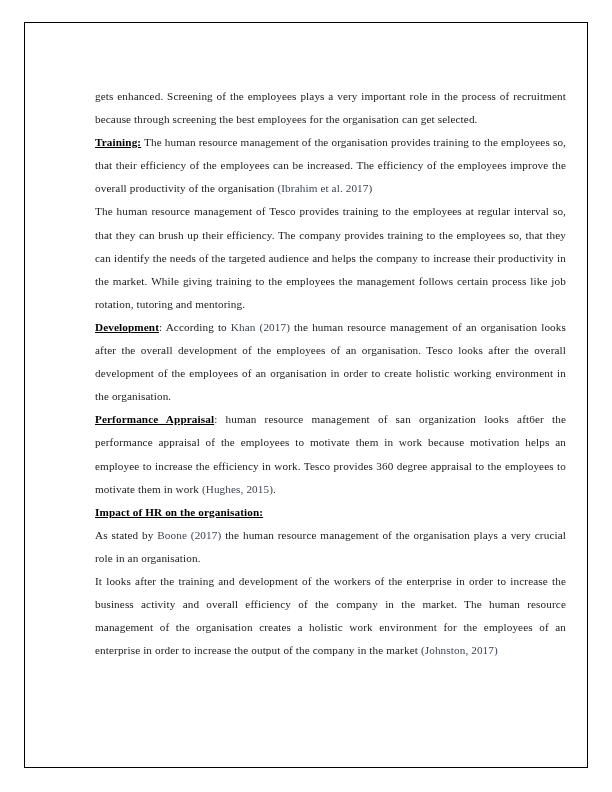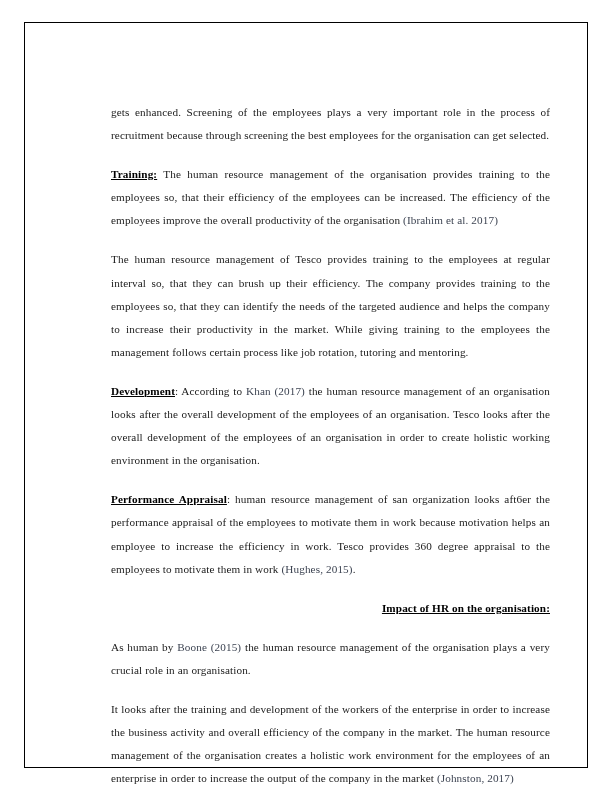--- a/index.html
+++ b/index.html
@@ -33,31 +33,31 @@
     box-sizing: border-box;
     background: #ffffff;
   }
   .content {
     position: absolute;
     left: 70px;
     top: 62px;
     width: 471px;
   }
   p.para {
-    margin: 16px;
+    margin: 0;
     padding: 0;
     text-align: justify;
     text-justify: inter-word;
     font-size: 11.2px;
     line-height: 23.1px;
     color: #1a1a1a;
     letter-spacing: 0.01em;
   }
   p.para.nojust {
-    text-align: right;
+    text-align: left;
   }
   .bold-head {
     font-weight: bold;
     color: #000000;
     text-decoration: underline;
   }
   .cite {
     color: #3d4452;
   }
   .ital {
@@ -76,19 +76,19 @@
       <p class="para"><span class="bold-head">Training:</span><span> The human resource management of the organisation provides training to the employees so, that their efficiency of the employees can be increased. The efficiency of the employees improve the overall productivity of the organisation </span><span class="cite">(Ibrahim </span><span class="cite ital">et al</span><span class="cite">. 2017)</span></p>
 
       <p class="para"><span>The human resource management of Tesco provides training to the employees at regular interval so, that they can brush up their efficiency. The company provides training to the employees so, that they can identify the needs of the targeted audience and helps the company to increase their productivity in the market. While giving training to the employees the management follows certain process like job rotation, tutoring and mentoring.</span></p>
 
       <p class="para"><span class="bold-head">Development</span><span>: According to </span><span class="cite">Khan (2017)</span><span> the human resource management of an organisation looks after the overall development of the employees of an organisation. Tesco looks after the overall development of the employees of an organisation in order to create holistic working environment in the organisation.</span></p>
 
       <p class="para"><span class="bold-head">Performance Appraisal</span><span>: human resource management of san organization looks aft6er the performance appraisal of the employees to motivate them in work because motivation helps an employee to increase the efficiency in work. Tesco provides 360 degree appraisal to the employees to motivate them in work </span><span class="cite">(Hughes, 2015)</span><span>.</span></p>
 
       <p class="para nojust"><span class="bold-head">Impact of HR on the organisation:</span></p>
 
-      <p class="para"><span> As human by </span><span class="cite">Boone (2015)</span><span> the human resource management of the organisation plays a very crucial role in an organisation.</span></p>
+      <p class="para"><span> As stated by </span><span class="cite">Boone (2017)</span><span> the human resource management of the organisation plays a very crucial role in an organisation.</span></p>
 
       <p class="para"><span>It looks after the training and development of the workers of the enterprise in order to increase the business activity and overall efficiency of the company in the market. The human resource management of the organisation creates a holistic work environment for the employees of an enterprise in order to increase the output of the company in the market </span><span class="cite">(Johnston, 2017)</span></p>
 
     </div>
   </div>
 </div>
 
 </body></html>

